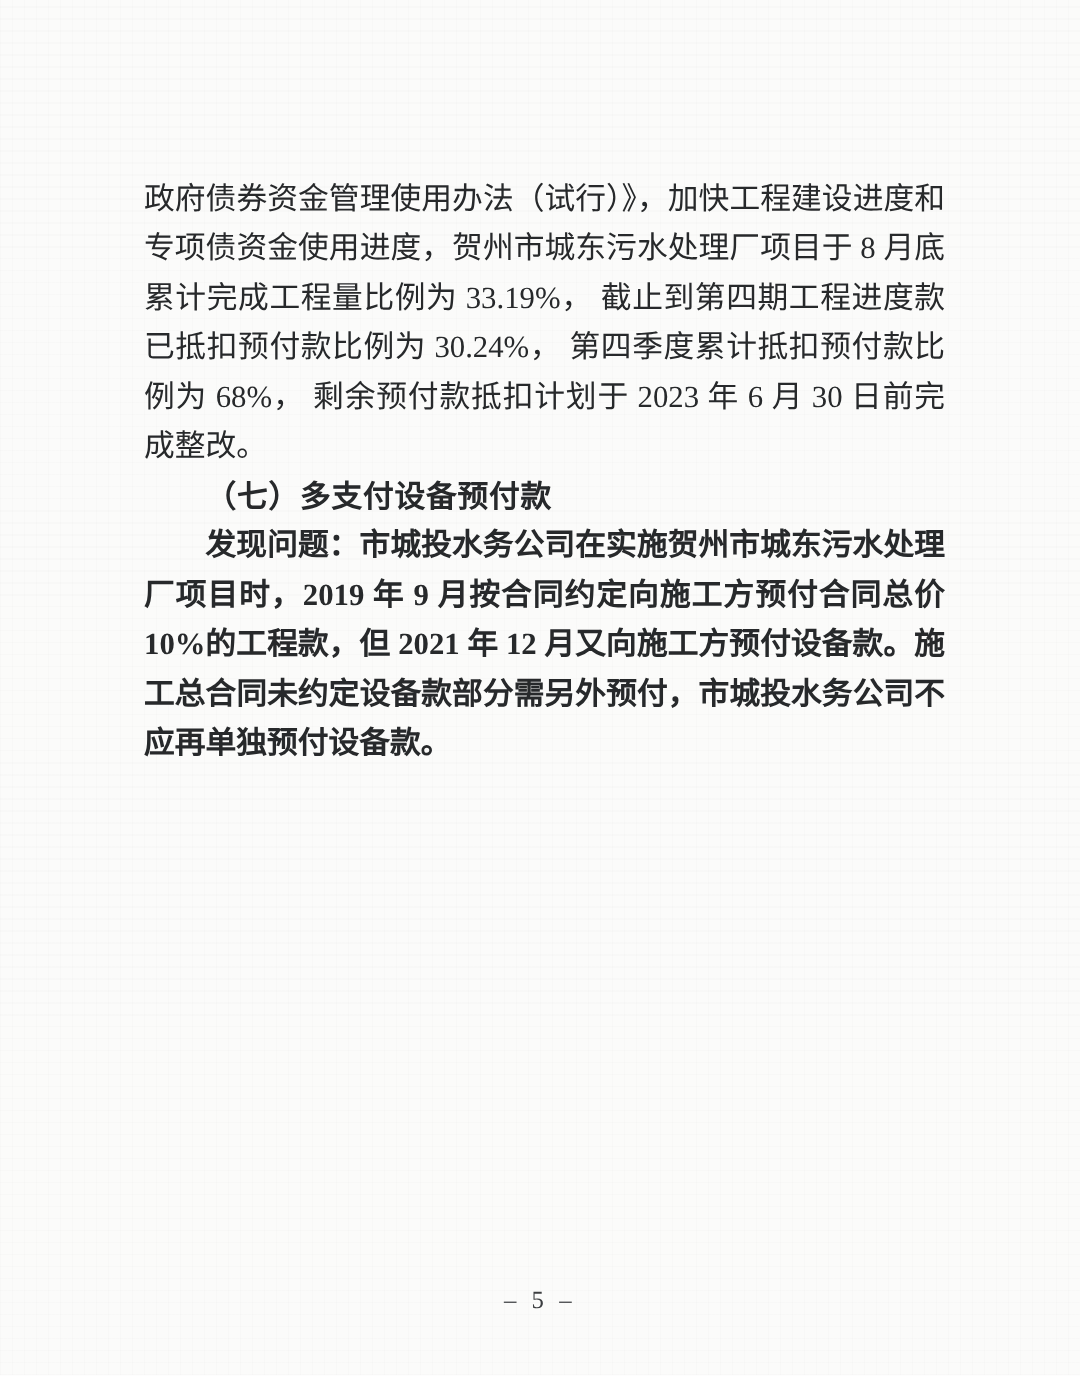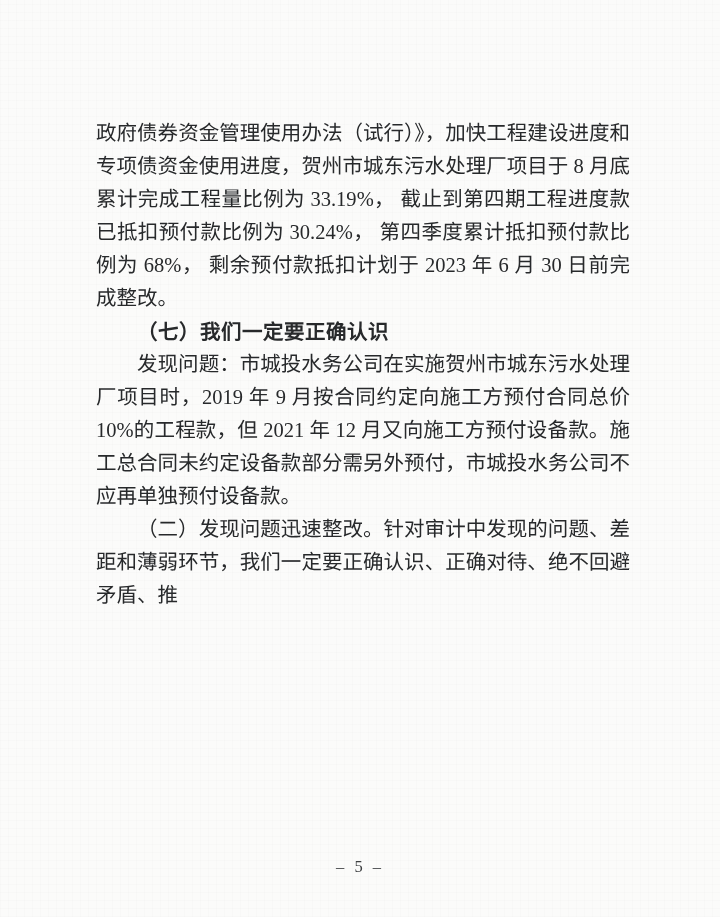--- a/index.html
+++ b/index.html
@@ -36,20 +36,21 @@
     font-size: 20.5px;
     line-height: 33px;
     text-align: justify;
     margin-left: 15px;
   }
   .content p {
     margin: 0;
   }
   .para-indent {
     text-indent: 2em;
+    font-weight: bold;
   }
   .heading {
     text-indent: 2em;
     font-family: "Liberation Sans", "DejaVu Sans", sans-serif;
     font-weight: 700;
     letter-spacing: 0.5px;
   }
   .footer {
     position: absolute;
     left: 0;
@@ -63,21 +64,20 @@
     color: #3c3e40;
     letter-spacing: 3px;
   }
 </style>
 </head>
 <body>
 
 <div class="page">
   <main class="content">
     <p class="body-para">政府债券资金管理使用办法（试行）》，加快工程建设进度和专项债资金使用进度，贺州市城东污水处理厂项目于 8 月底累计完成工程量比例为 33.19%， 截止到第四期工程进度款已抵扣预付款比例为 30.24%， 第四季度累计抵扣预付款比例为 68%， 剩余预付款抵扣计划于 2023 年 6 月 30 日前完成整改。</p>
-    <p class="heading">（七）我们一定要正确认识</p>
+    <p class="heading">（七）多支付设备预付款</p>
     <p class="body-para para-indent">发现问题：市城投水务公司在实施贺州市城东污水处理厂项目时，2019 年 9 月按合同约定向施工方预付合同总价 10%的工程款，但 2021 年 12 月又向施工方预付设备款。施工总合同未约定设备款部分需另外预付，市城投水务公司不应再单独预付设备款。</p>
-    <p class="body-para para-indent">（二）发现问题迅速整改。针对审计中发现的问题、差距和薄弱环节，我们一定要正确认识、正确对待、绝不回避矛盾、推</p>
   </main>
 
   <footer class="footer">
     <span class="page-number">– 5 –</span>
   </footer>
 </div>
 
 </body></html>

